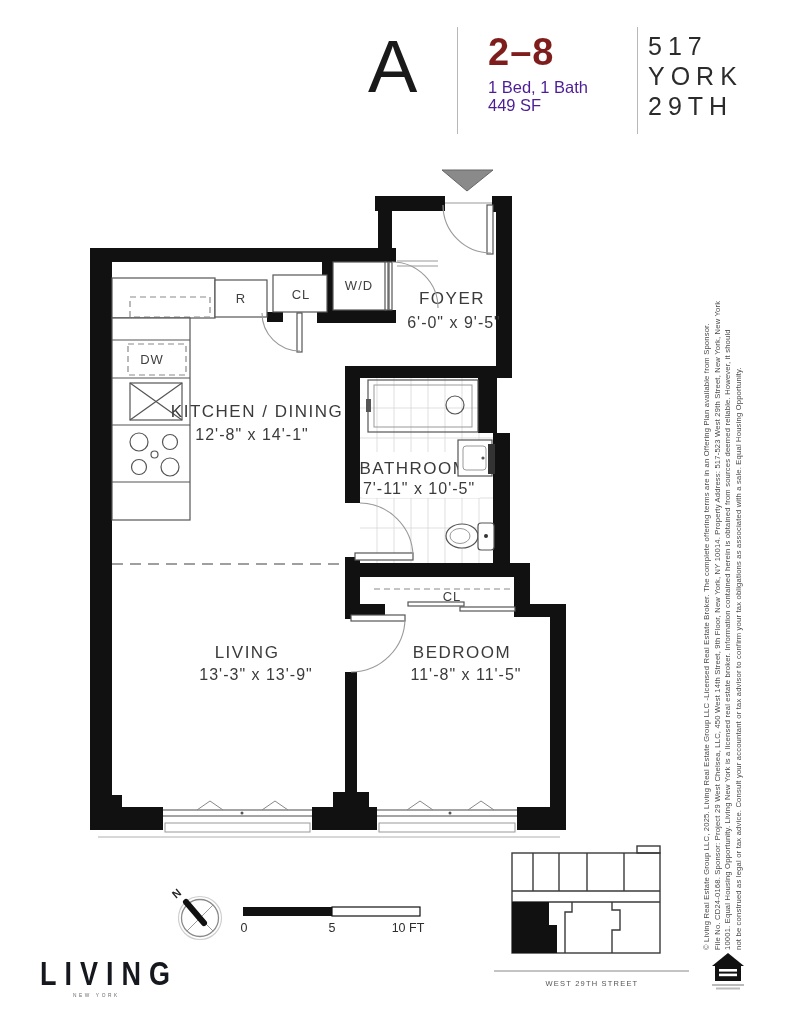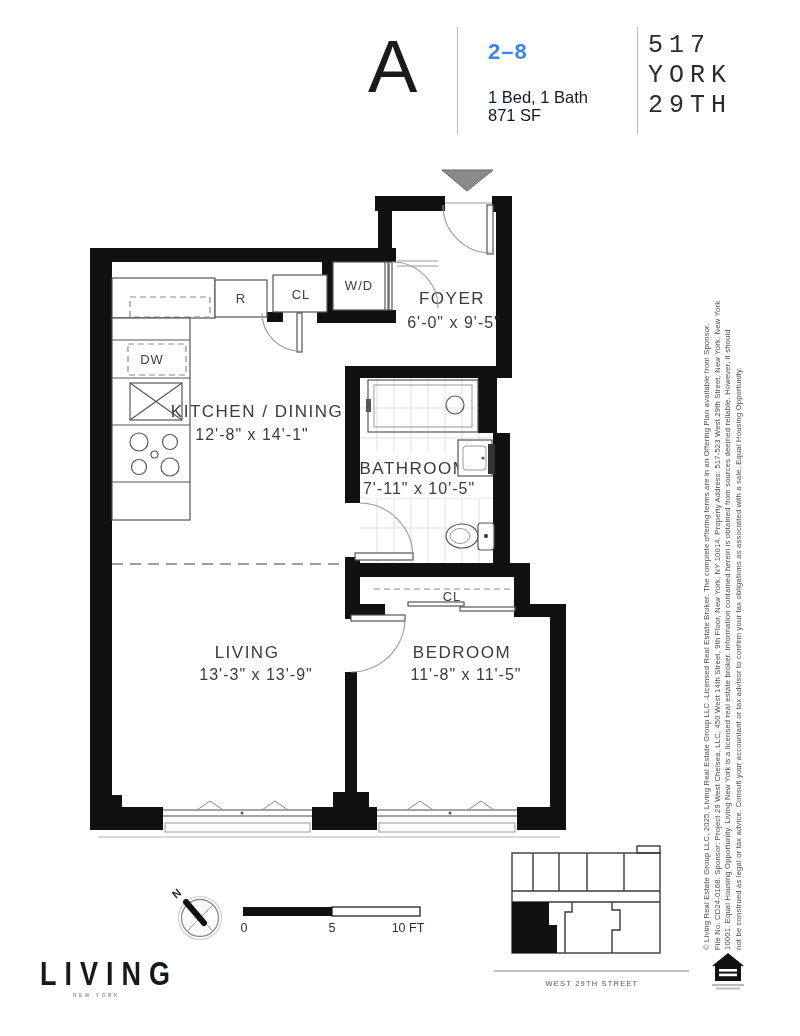--- a/index.html
+++ b/index.html
@@ -5,23 +5,23 @@
   html,body{margin:0;padding:0;background:#ffffff;}
   body{width:800px;height:1036px;position:relative;overflow:hidden;
        font-family:"Liberation Sans",sans-serif;color:#222;}
   .abs{position:absolute;}
 
   
   .unit-letter{left:368px;top:30px;font-size:74px;font-weight:400;color:#1a1a1a;line-height:1;}
   .sep{width:1px;background:#b8b8b8;top:27px;height:107px;}
   .sep1{left:457px;} .sep2{left:637px;}
   .unit-info{left:488px;top:36px;}
-  .unit-floors{font-size:22px;font-weight:600;color:#3b82f6;letter-spacing:1px;line-height:32px;}
-  .unit-sub{font-size:16.5px;color:#0f172a;line-height:18px;margin-top:20px;}
-  .building{left:648px;top:31px;font-size:25px;letter-spacing:6px;color:#2b2b2b;line-height:30px;font-weight:500;font-family:Liberation Mono, monospace;}
+  .unit-floors{font-size:38px;font-weight:600;color:#7f1d1d;letter-spacing:1px;line-height:32px;}
+  .unit-sub{font-size:16.5px;color:#4c1d95;line-height:18px;margin-top:10px;}
+  .building{left:648px;top:31px;font-size:25px;letter-spacing:6px;color:#2b2b2b;line-height:30px;font-weight:500;}
 
   
   svg.plan{left:0;top:0;}
   .wall{fill:#111111;stroke:none;}
   .thin{stroke:#555;stroke-width:1.2;fill:#ffffff;}
   .thin-nf{stroke:#555;stroke-width:1.2;fill:none;}
   .lite{stroke:#999;stroke-width:1;fill:none;}
   .grid{stroke:#d7d7d7;stroke-width:0.8;}
   .dash{stroke:#808080;stroke-width:1.5;fill:none;stroke-dasharray:11 7;}
   .dash2{stroke:#8a8a8a;stroke-width:1.2;fill:none;stroke-dasharray:6 4;}
@@ -45,21 +45,21 @@
 </style>
 </head>
 <body>
 
 <div class="abs unit-letter">A</div>
 <div class="abs sep sep1"></div>
 <div class="abs unit-info">
   <div class="unit-floors">2–8</div>
   <div class="unit-sub">
     <div>1 Bed, 1 Bath</div>
-    <div>871 SF</div>
+    <div>449 SF</div>
   </div>
 </div>
 <div class="abs sep sep2"></div>
 <div class="abs building">
   <div>517</div>
   <div>YORK</div>
   <div>29TH</div>
 </div>
 
 <svg class="abs plan" width="800" height="1036" viewBox="0 0 800 1036">

